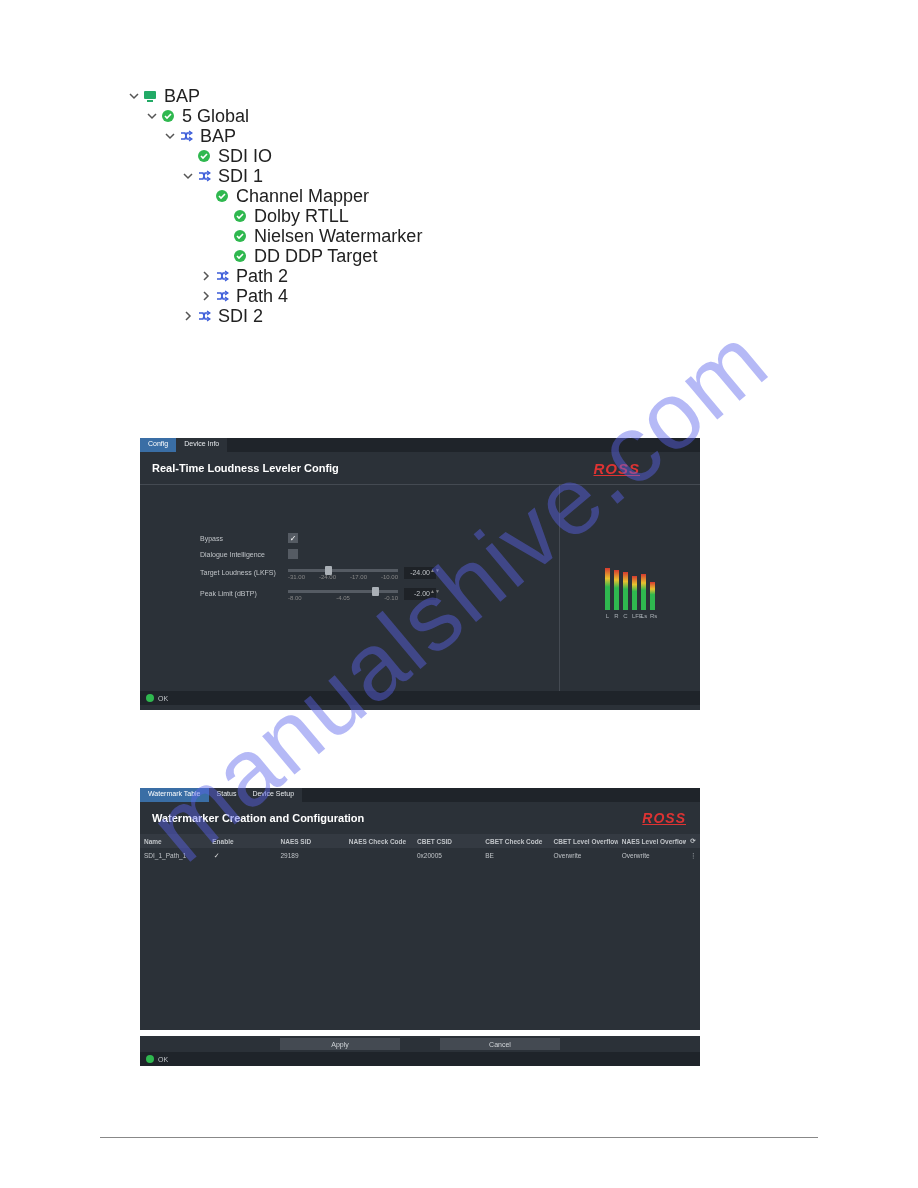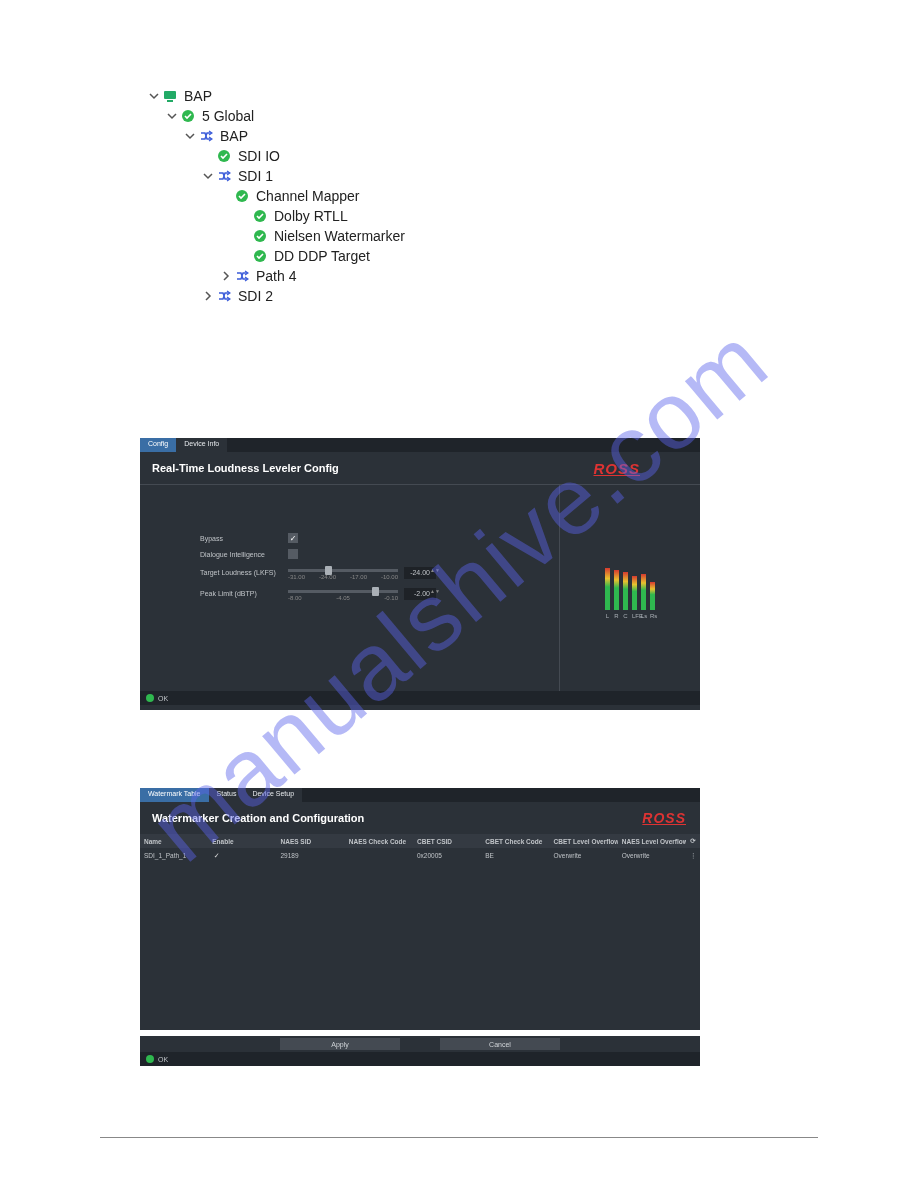--- a/index.html
+++ b/index.html
@@ -22,22 +22,22 @@
     letter-spacing: 2px;
     pointer-events: none;
     z-index: 100;
     white-space: nowrap;
   }
 
   
   .tree {
     position: absolute;
     top: 86px;
-    left: 148px;
-    font-size: 14px;
+    left: 128px;
+    font-size: 18px;
     color: #222;
   }
   .tree-row {
     display: flex;
     align-items: center;
     height: 20px;
     white-space: nowrap;
   }
   .indent { display: inline-block; width: 18px; }
   .caret {
@@ -421,20 +421,38 @@
       <span class="indent"></span>
       <span class="indent"></span>
       <span class="caret"></span>
       <span class="ico">
         <svg viewBox="0 0 14 14">
           <circle cx="7" cy="7" r="6" fill="#2fb84f"></circle>
           <path d="M4 7l2 2 4-4" fill="none" stroke="#fff" stroke-width="1.6"></path>
         </svg>
       </span>
       <span class="tree-label">DD DDP Target</span>
+    </div>
+    <div class="tree-row">
+      <span class="indent"></span>
+      <span class="indent"></span>
+      <span class="indent"></span>
+      <span class="indent"></span>
+      <span class="caret">
+        <svg viewBox="0 0 10 10">
+          <path d="M3 1l4 4-4 4" fill="none" stroke="#555" stroke-width="1.5"></path>
+        </svg>
+      </span>
+      <span class="ico">
+        <svg viewBox="0 0 14 14">
+          <path d="M2 4h4l2 6h4M2 10h4l2-6h4" fill="none" stroke="#3a5bd9" stroke-width="1.4"></path>
+          <path d="M10 2l3 2-3 2M10 8l3 2-3 2" fill="none" stroke="#3a5bd9" stroke-width="1.2"></path>
+        </svg>
+      </span>
+      <span class="tree-label">Path 2</span>
     </div>
     <div class="tree-row">
       <span class="indent"></span>
       <span class="indent"></span>
       <span class="indent"></span>
       <span class="indent"></span>
       <span class="caret">
         <svg viewBox="0 0 10 10">
           <path d="M3 1l4 4-4 4" fill="none" stroke="#555" stroke-width="1.5"></path>
         </svg>

